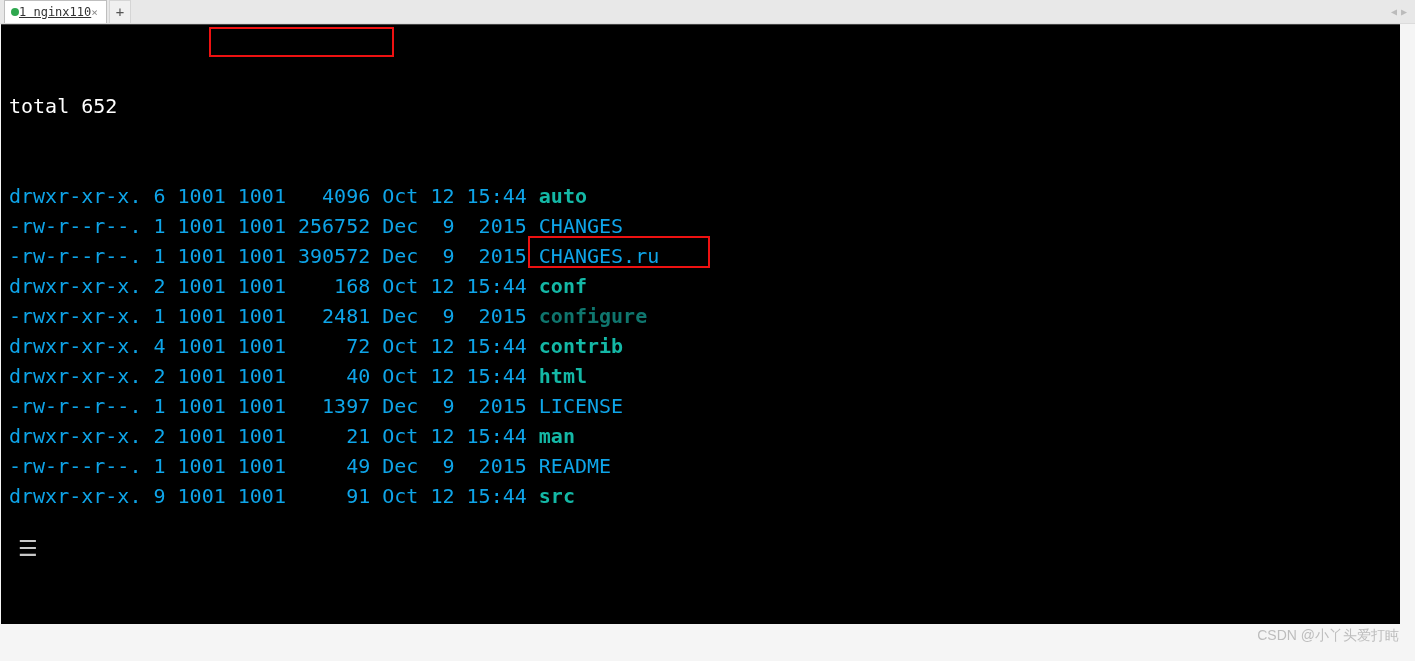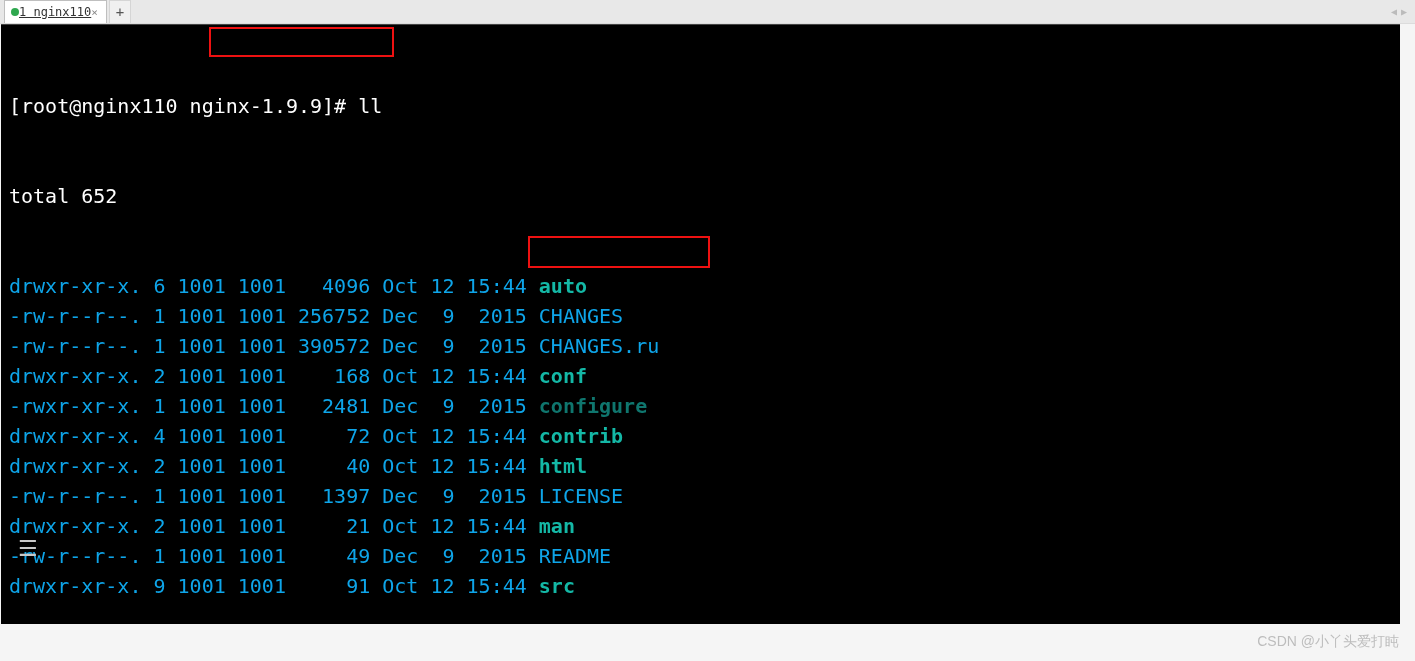--- a/index.html
+++ b/index.html
@@ -91,21 +91,21 @@
     position: absolute;
     left: 18px;
     top: 536px;
     color: #c8c8c8;
     font-size: 22px;
     pointer-events: none;
   }
   .watermark {
     position: absolute;
     right: 16px;
-    bottom: 10px;
+    bottom: 16px;
     color: #bdbdbd;
     font-size: 14px;
     font-family: sans-serif;
   }
 </style>
 </head>
 <body>
 
 <div class="tab-bar">
   <div class="tab">
@@ -114,21 +114,20 @@
     <span class="close">×</span>
   </div>
   <div class="add-tab">+</div>
   <div class="nav-arrows">
     <span>◀</span>
     <span>▶</span>
   </div>
 </div>
 
 <div class="terminal">
-  <span class="term-row"><span class="prompt">[root@nginx110</span><span class="prompt"> nginx-1.9.9</span><span class="prompt">]# </span><span class="prompt">ll</span></span>
   <span class="term-row">total 652</span>
   <div id="listing-container"><span class="term-row"><span class="plain">drwxr-xr-x. 6 1001 1001   4096 Oct 12 15:44 </span><span class="dir">auto</span></span><span class="term-row"><span class="plain">-rw-r--r--. 1 1001 1001 256752 Dec  9  2015 </span><span class="plain">CHANGES</span></span><span class="term-row"><span class="plain">-rw-r--r--. 1 1001 1001 390572 Dec  9  2015 </span><span class="plain">CHANGES.ru</span></span><span class="term-row"><span class="plain">drwxr-xr-x. 2 1001 1001    168 Oct 12 15:44 </span><span class="dir">conf</span></span><span class="term-row"><span class="plain">-rwxr-xr-x. 1 1001 1001   2481 Dec  9  2015 </span><span class="exec">configure</span></span><span class="term-row"><span class="plain">drwxr-xr-x. 4 1001 1001     72 Oct 12 15:44 </span><span class="dir">contrib</span></span><span class="term-row"><span class="plain">drwxr-xr-x. 2 1001 1001     40 Oct 12 15:44 </span><span class="dir">html</span></span><span class="term-row"><span class="plain">-rw-r--r--. 1 1001 1001   1397 Dec  9  2015 </span><span class="plain">LICENSE</span></span><span class="term-row"><span class="plain">drwxr-xr-x. 2 1001 1001     21 Oct 12 15:44 </span><span class="dir">man</span></span><span class="term-row"><span class="plain">-rw-r--r--. 1 1001 1001     49 Dec  9  2015 </span><span class="plain">README</span></span><span class="term-row"><span class="plain">drwxr-xr-x. 9 1001 1001     91 Oct 12 15:44 </span><span class="dir">src</span></span></div>
   
 
   
   <div class="hl-box" style="left:208px; top:2px; width:185px; height:30px;"></div>
   <div class="hl-box" style="left:527px; top:211px; width:182px; height:32px;"></div>
 </div>
 
 <div class="list-icon">☰</div>

